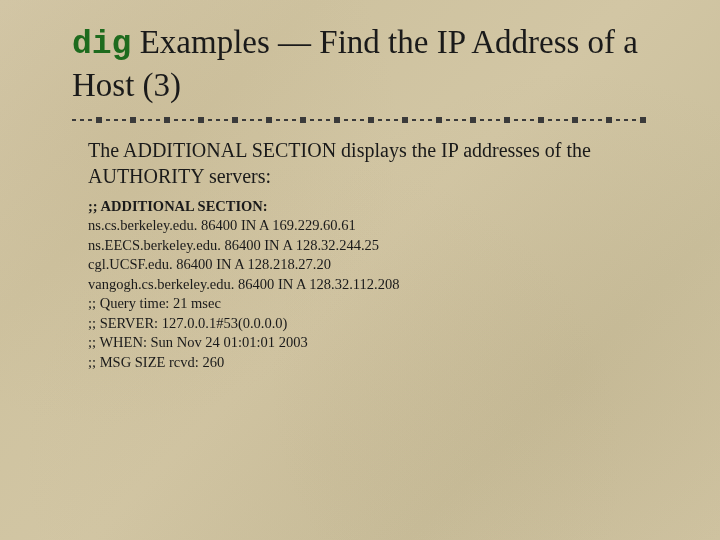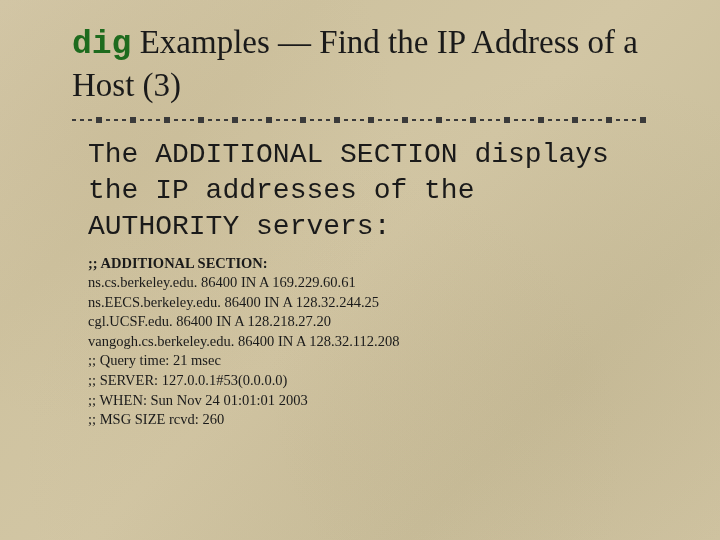--- a/index.html
+++ b/index.html
@@ -69,24 +69,23 @@
       #3a3a3a 24px, #3a3a3a 30px,
       transparent 30px, transparent 34px
     );
     background-size: 34px 6px;
     background-repeat: repeat-x;
   }
   .body {
     padding: 0 16px;
   }
   .intro {
-    font-size: 28px;
+    font-size: 20px;
     line-height: 1.3;
     margin: 0 0 8px 0;
-    font-family: Liberation Mono, monospace;
   }
   .code {
     font-family: Liberation Serif, serif;
     font-size: 14.5px;
     line-height: 1.35;
     white-space: pre;
     margin: 0;
   }
   .code .hdr {
     font-weight: bold;

